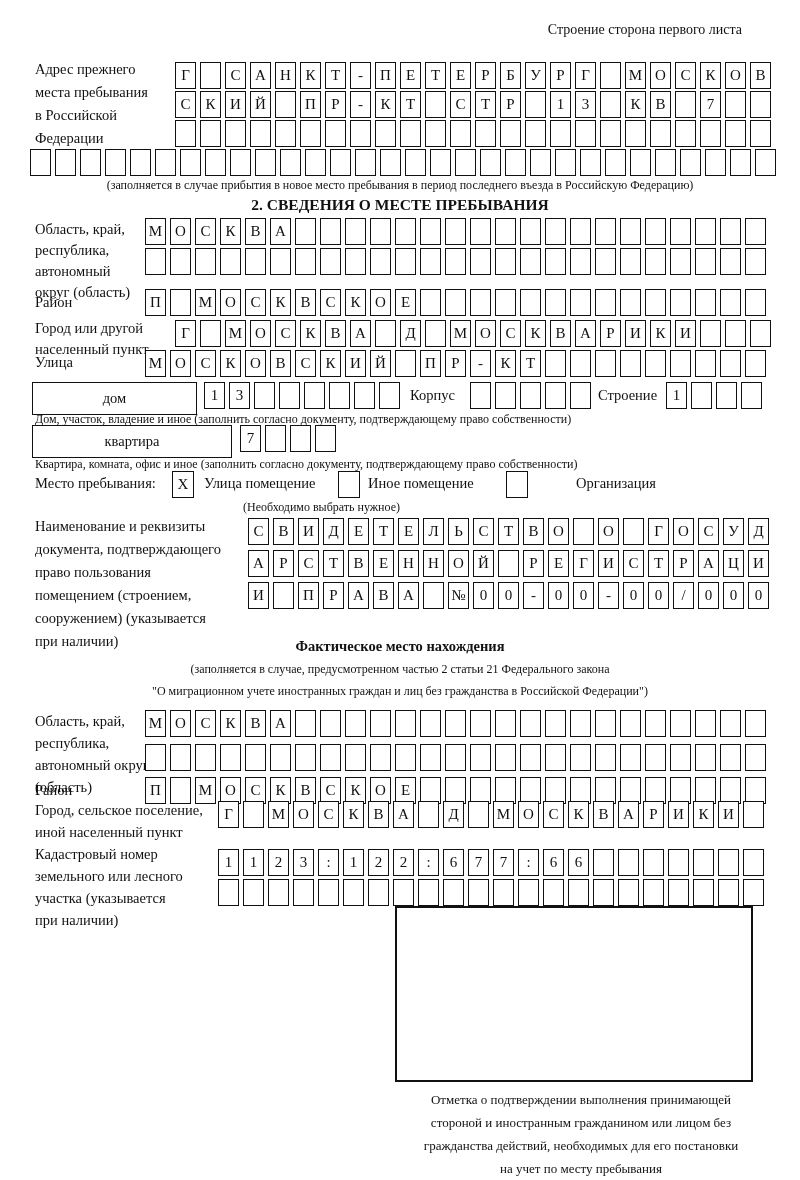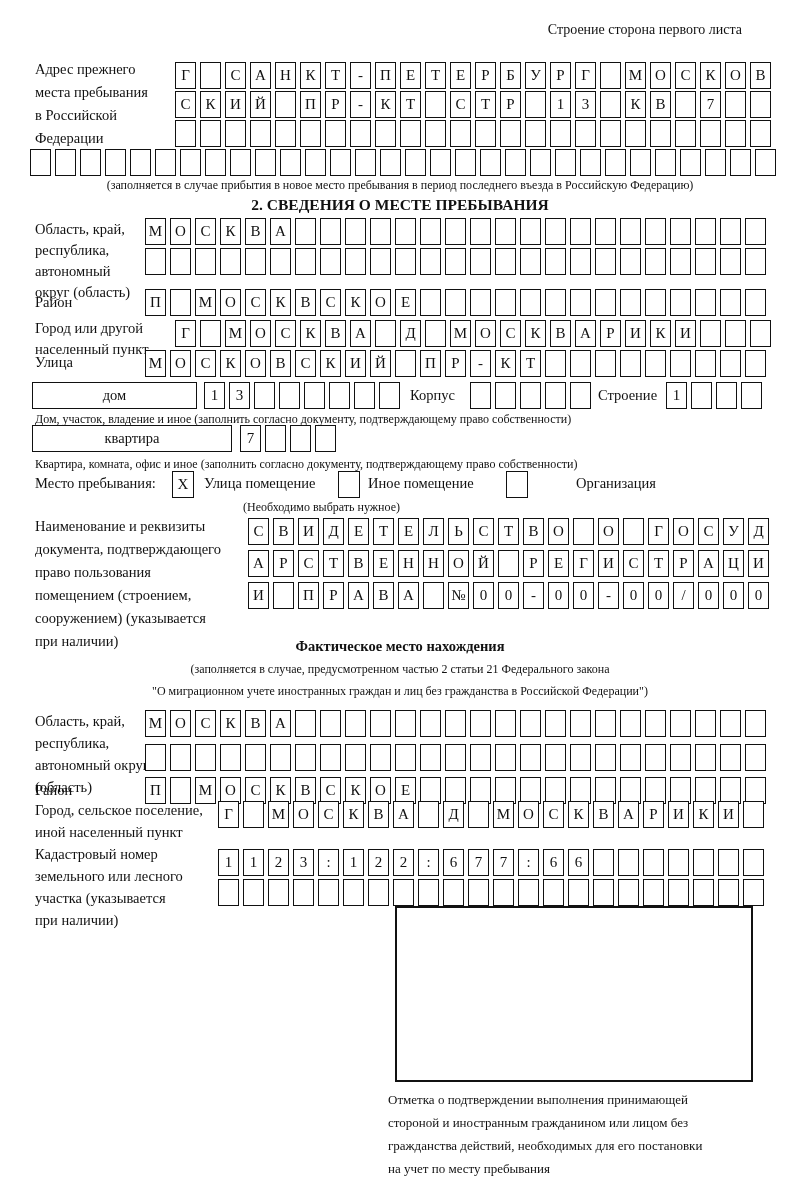--- a/index.html
+++ b/index.html
@@ -16,26 +16,26 @@
   .row{position:absolute;display:flex;gap:4px;}
   .cell{
     width:21px;height:27px;border:1.8px solid #111;box-sizing:border-box;flex:none;
     display:flex;align-items:center;justify-content:center;font-size:15px;background:#fff;
   }
   .cellbox{
     position:absolute;width:22px;height:27px;border:1.8px solid #111;box-sizing:border-box;
     display:flex;align-items:center;justify-content:center;font-size:15px;background:#fff;
   }
   .wbox{
-    position:absolute;height:27px;border:1.8px solid #111;box-sizing:border-box;
+    position:absolute;height:33px;border:1.8px solid #111;box-sizing:border-box;
     display:flex;align-items:center;justify-content:center;font-size:14.5px;background:#fff;
   }
   .inline-lbl{position:absolute;font-size:14.5px;}
   .stampbox{position:absolute;left:395px;top:906px;width:358px;height:176px;border:2px solid #111;box-sizing:border-box;}
-  .stampcap{position:absolute;left:388px;top:1088px;width:386px;text-align:left;font-size:13px;line-height:23px;white-space:pre-line;}
+  .stampcap{position:absolute;left:388px;top:1088px;width:386px;text-align:center;font-size:13px;line-height:23px;white-space:pre-line;}
 </style>
 </head>
 <body>
 
 <div id="page">
 
   <div class="hdr">Строение сторона первого листа</div>
 
   <div class="lbl lbl23" style="left:35px;top:58px;">Адрес прежнего
 места пребывания

